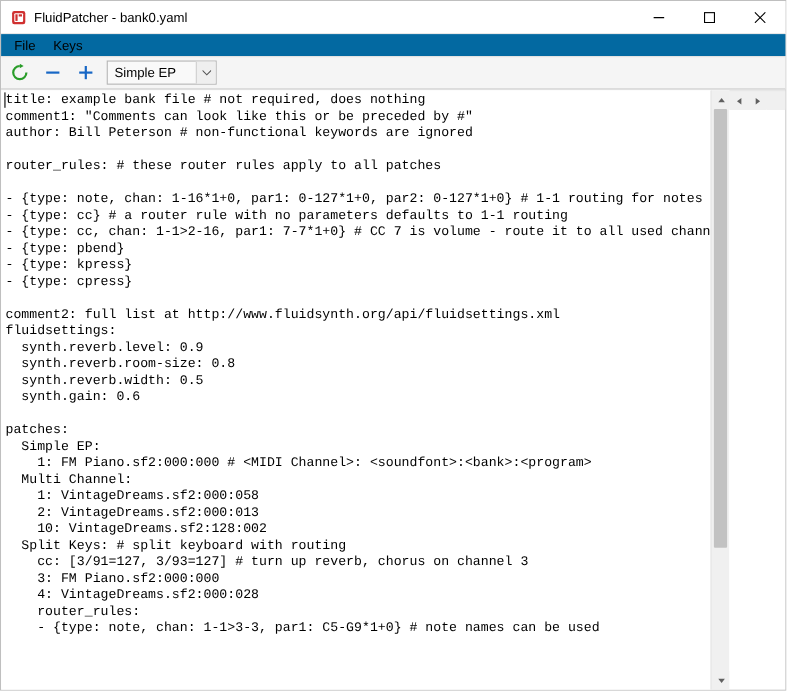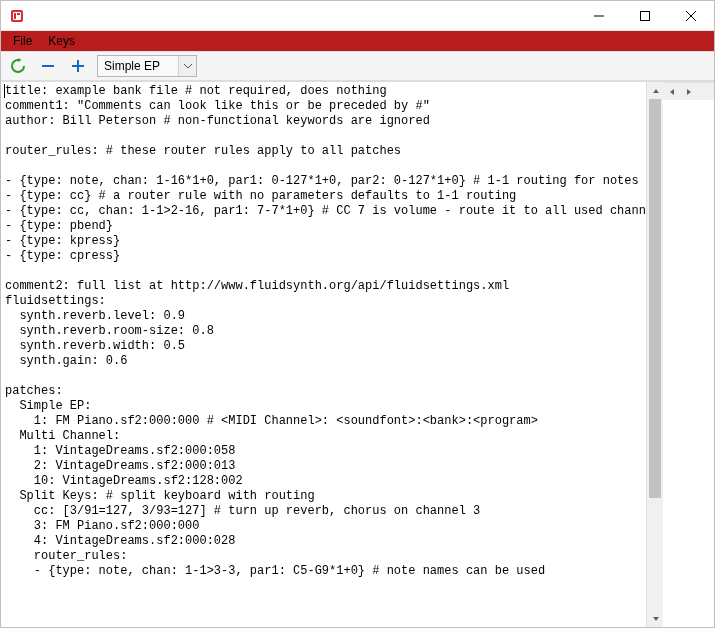--- a/index.html
+++ b/index.html
@@ -39,21 +39,21 @@
     display: flex; align-items: center; justify-content: center;
     color: #000;
   }
   .winbtn svg { width: 10px; height: 10px; }
 
   .menubar {
     height: 20px;
     display: flex; align-items: center;
     padding: 0 4px;
     font-size: 12px;
-    background: #b91c1c;
+    background: #0369a1;
   }
   .menuitem {
     padding: 2px 8px;
     cursor: default;
   }
 
   .toolbar {
     height: 30px;
     display: flex; align-items: center;
     padding: 2px 6px;
@@ -174,20 +174,21 @@
 
   <div class="titlebar">
     <span class="appicon">
       <svg viewBox="0 0 16 16">
           <rect x="2" y="2" width="12" height="12" rx="2" fill="#d03030"></rect>
           <rect x="4" y="4" width="8" height="8" rx="1" fill="#fff"></rect>
           <rect x="5" y="5" width="2" height="6" fill="#d03030"></rect>
           <rect x="8" y="5" width="3" height="2" fill="#d03030"></rect>
         </svg>
     </span>
+    <span class="title">FluidPatcher - bank0.yaml</span>
     <span class="spacer"></span>
     <div class="winbtn">
       <svg viewBox="0 0 10 10">
           <path d="M0 5 H10" stroke="currentColor" stroke-width="1"></path>
         </svg>
     </div>
     <div class="winbtn">
       <svg viewBox="0 0 10 10">
           <rect x="0.5" y="0.5" width="9" height="9" fill="none" stroke="currentColor" stroke-width="1"></rect>
         </svg>

